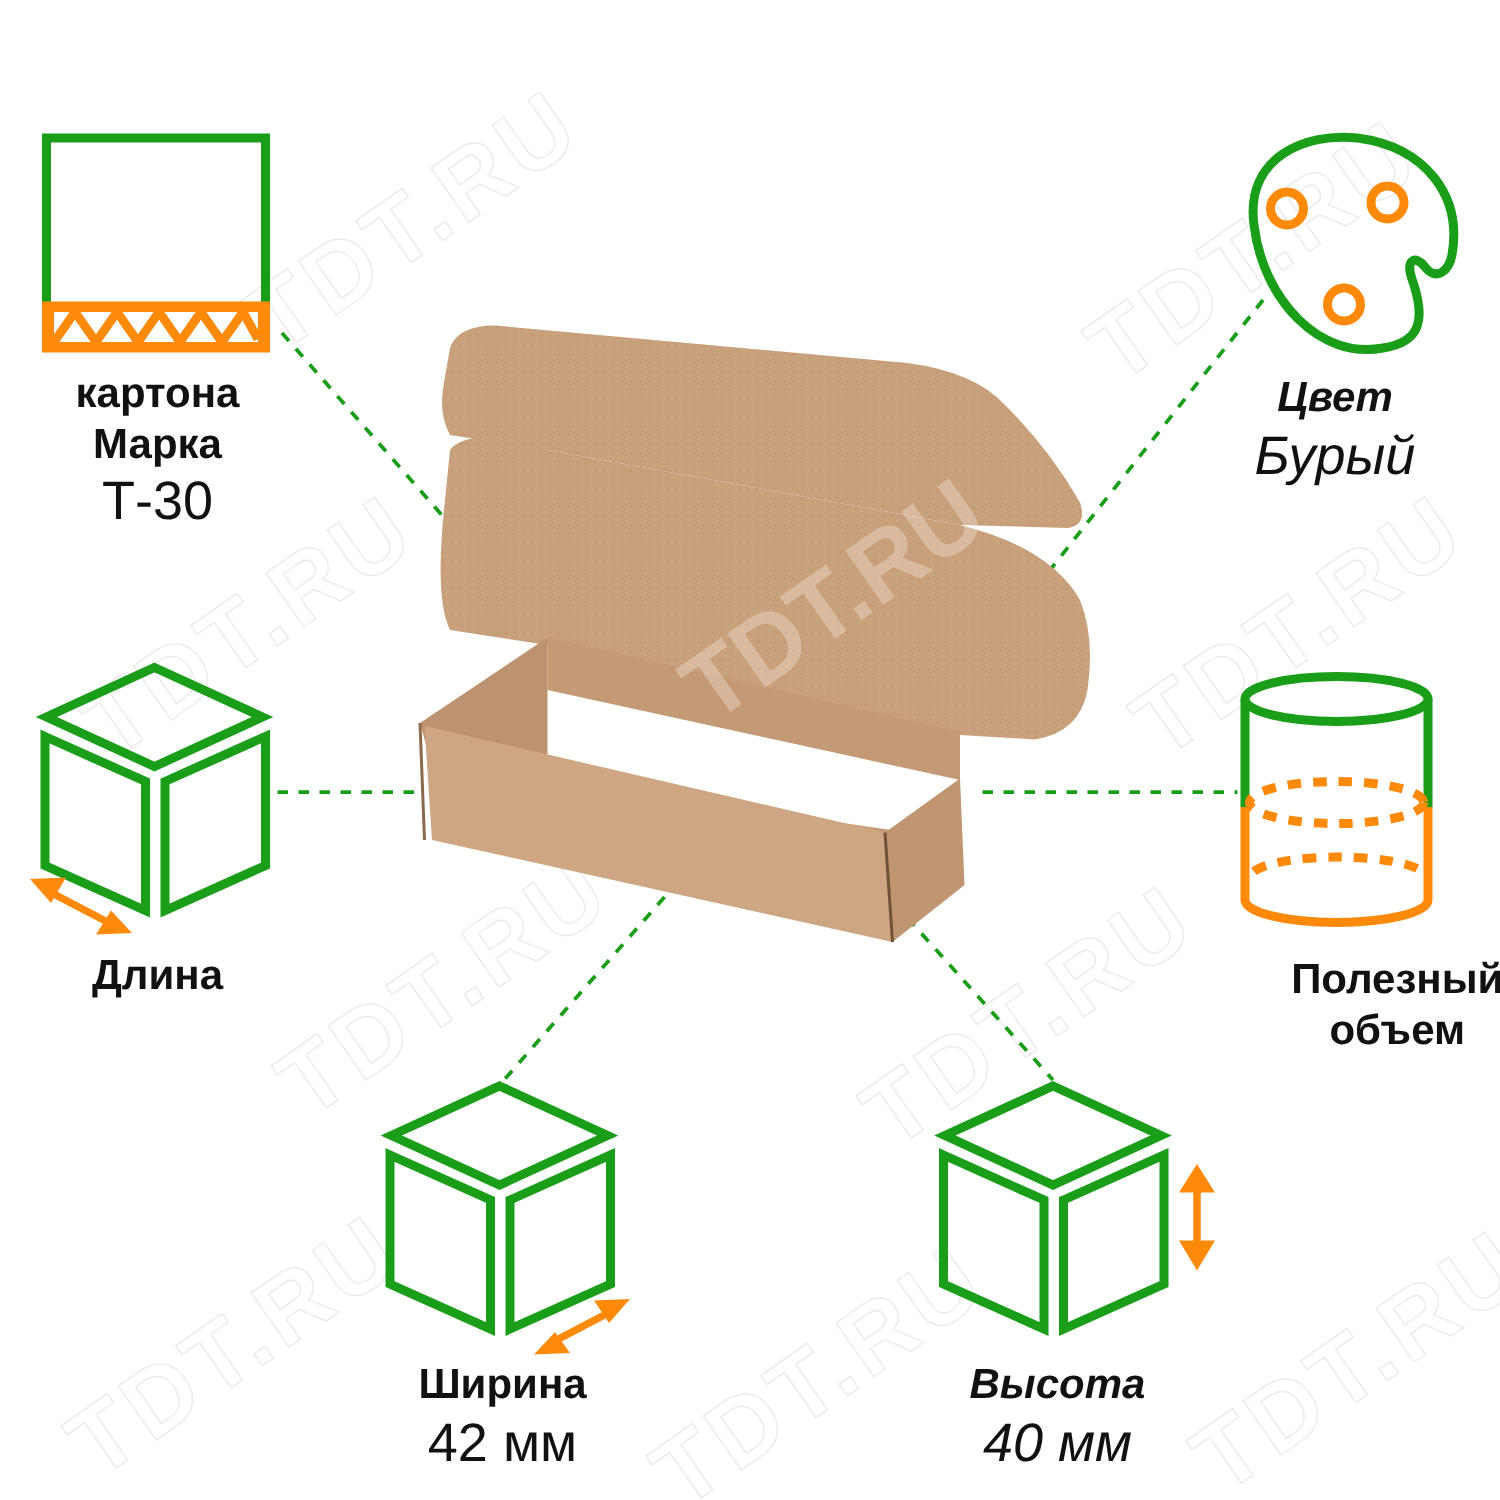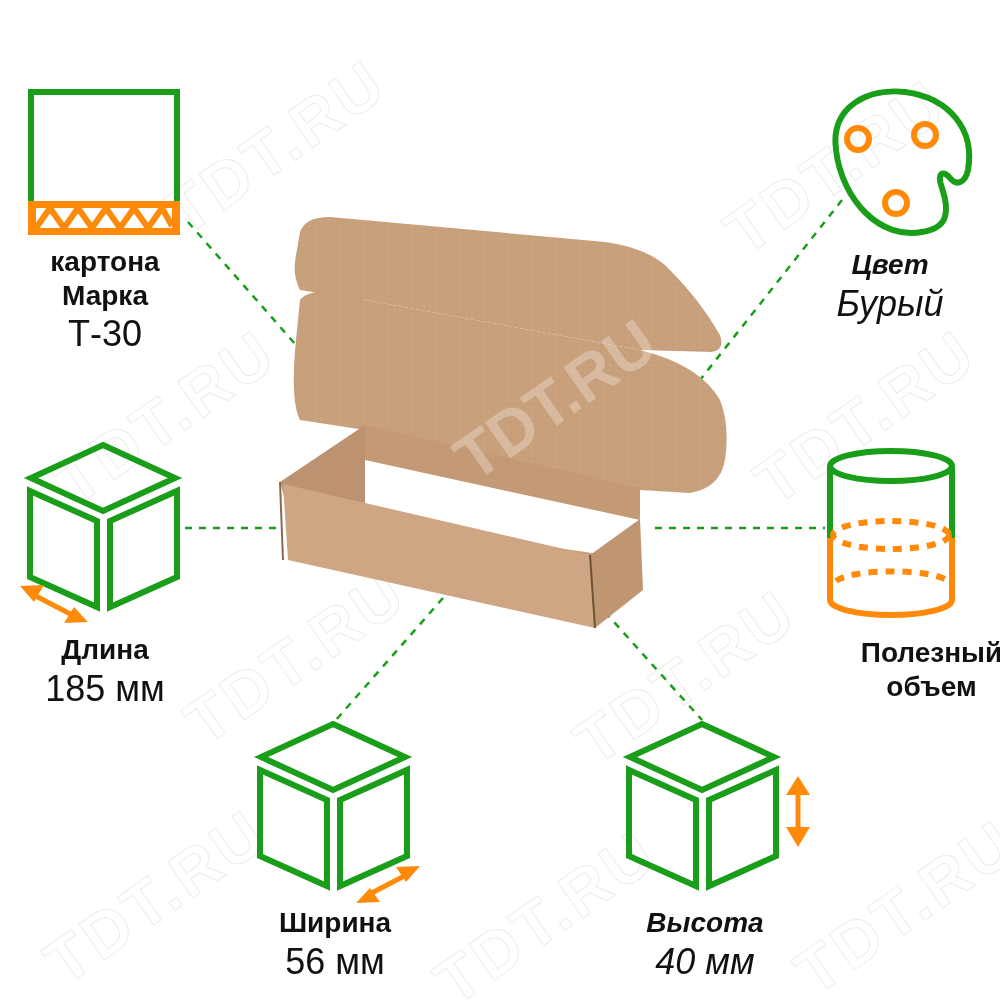--- a/index.html
+++ b/index.html
@@ -127,29 +127,28 @@
   <span class="value">Т-30</span>
 </div>
 
 <div class="label" style="left:820px; top:248px; width:140px;font-style:italic;">
   <span class="title">Цвет</span>
   <span class="value">Бурый</span>
 </div>
 
 <div class="label" style="left:20px; top:633px; width:170px;">
   <span class="title">Длина</span>
-  <span class="value">185 мм</span>
 </div>
 
 <div class="label" style="left:839px; top:636px; width:185px;">
   <span class="title">Полезный</span>
   <span class="title">объем</span>
 </div>
 
 <div class="label" style="left:250px; top:906px; width:170px;">
   <span class="title">Ширина</span>
-  <span class="value">56 мм</span>
+  <span class="value">42 мм</span>
 </div>
 
 <div class="label" style="left:620px; top:906px; width:170px;font-style:italic;">
   <span class="title">Высота</span>
   <span class="value">40 мм</span>
 </div>
 
 </body></html>

